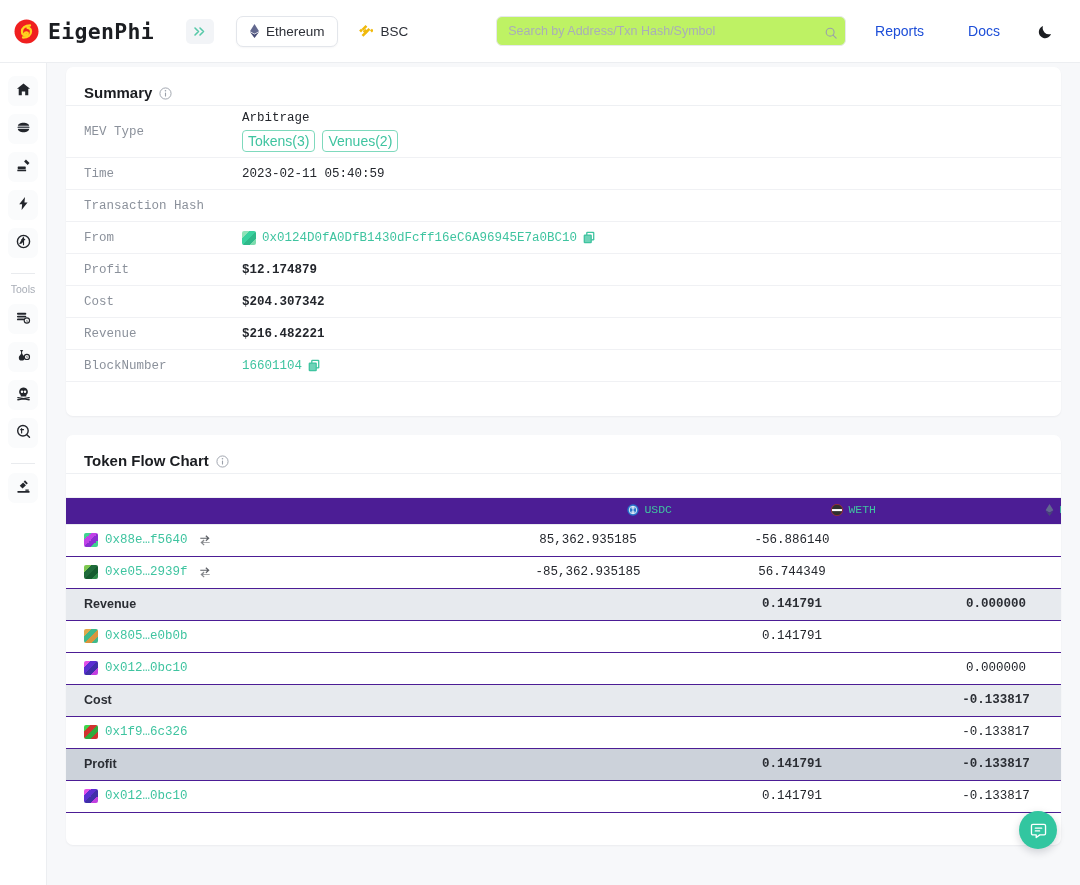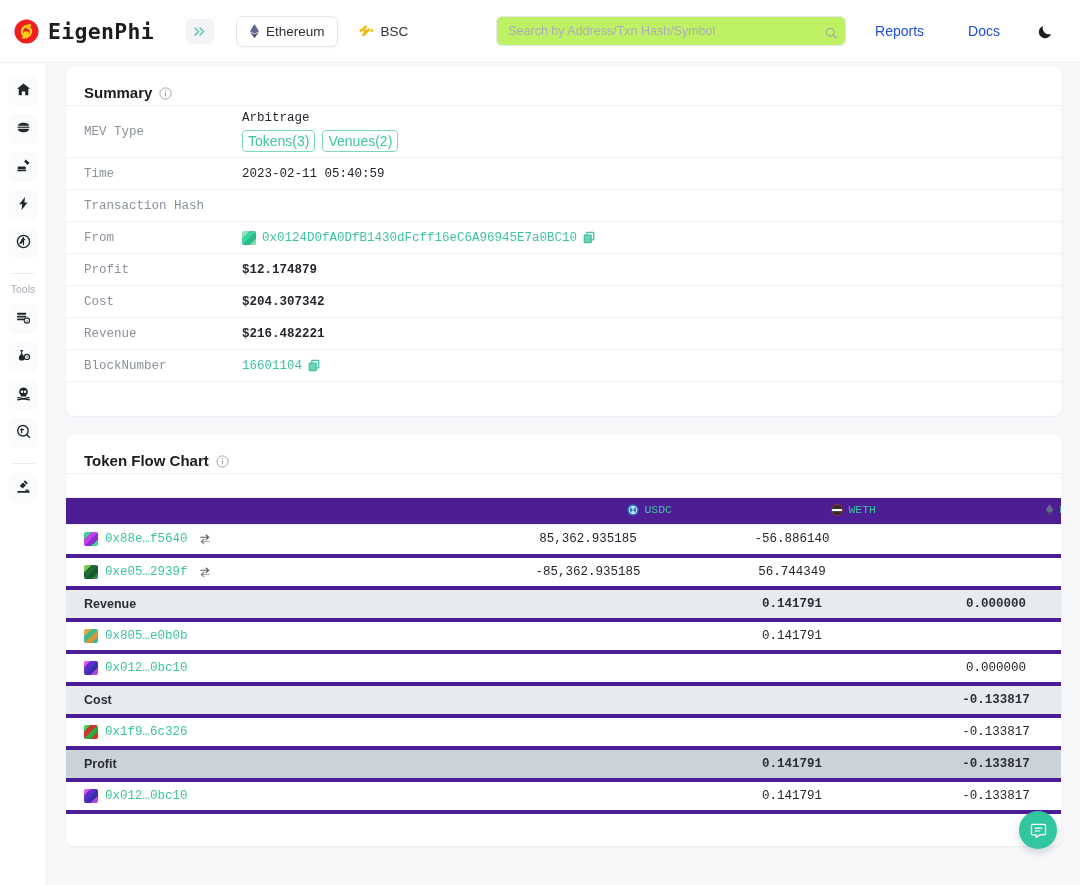--- a/index.html
+++ b/index.html
@@ -144,21 +144,21 @@
     image-rendering: pixelated;
   }
   .card-foot { height: 34px; }
 
   
   .tbl { width: 100%; border-collapse: collapse; table-layout: fixed; }
   .tbl th, .tbl td {
     font-family: "Liberation Mono", monospace;
     font-size: 12.5px; font-weight: 400;
     padding: 0 18px; height: 32px;
-    border-bottom: 4px solid #4c1d95;
+    border-bottom: 1px solid #4c1d95;
     color: #23262c;
   }
   .tbl thead th {
     background: #4c1d95; color: #3fc4a0;
     height: 26px; text-align: right;
     border-bottom: 1px solid #e9ebef;
     font-size: 11.5px;
   }
   .col-addr { width: 420px; }
   .col-num  { width: 204px; }

